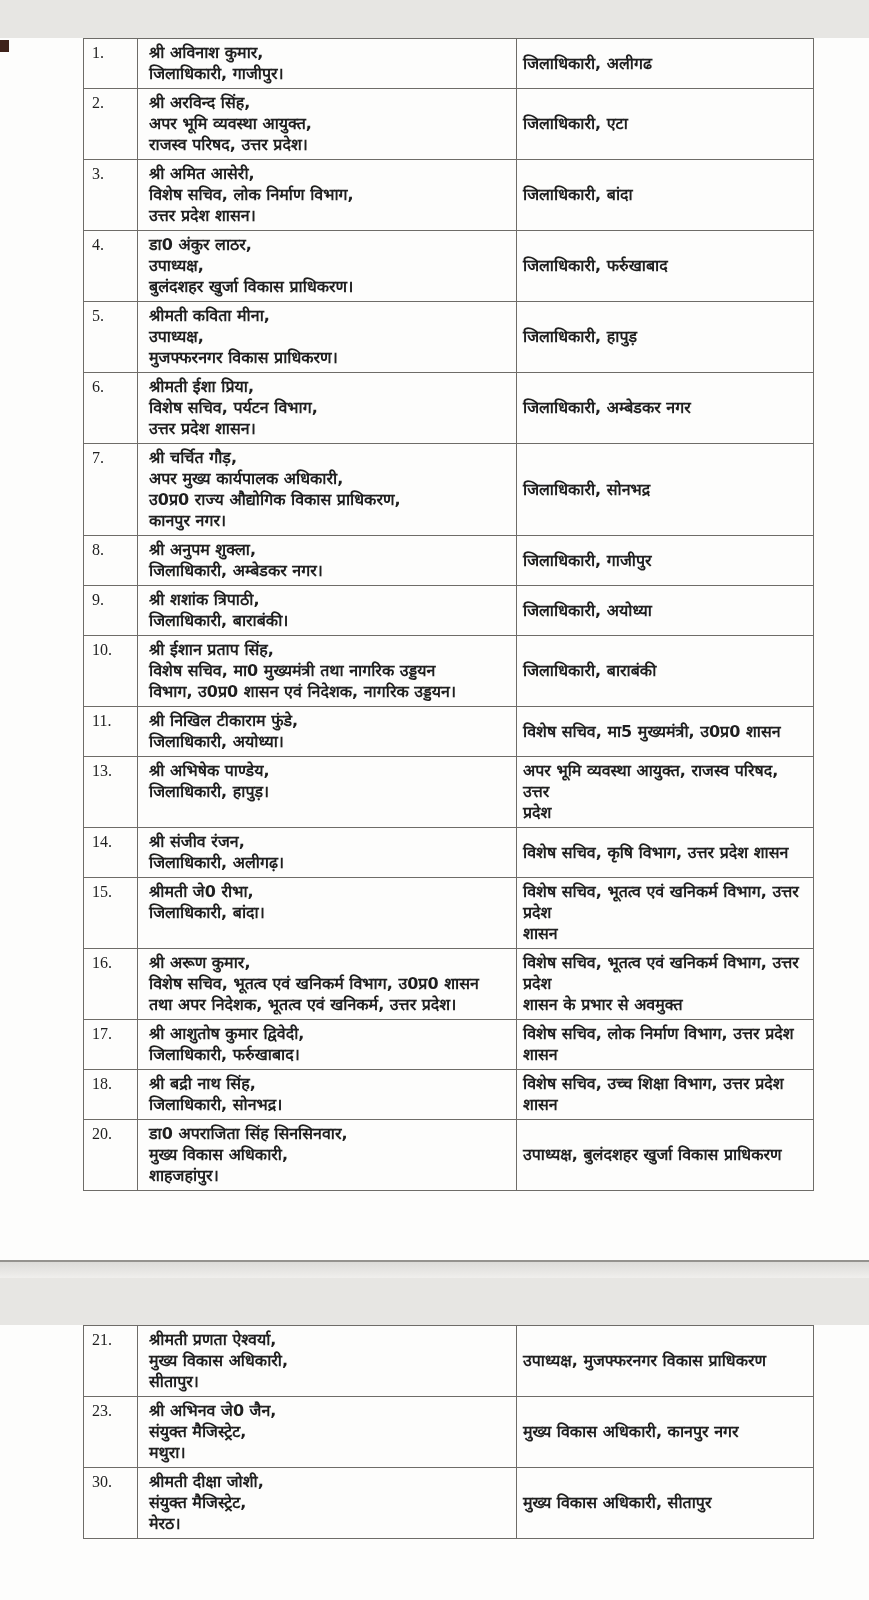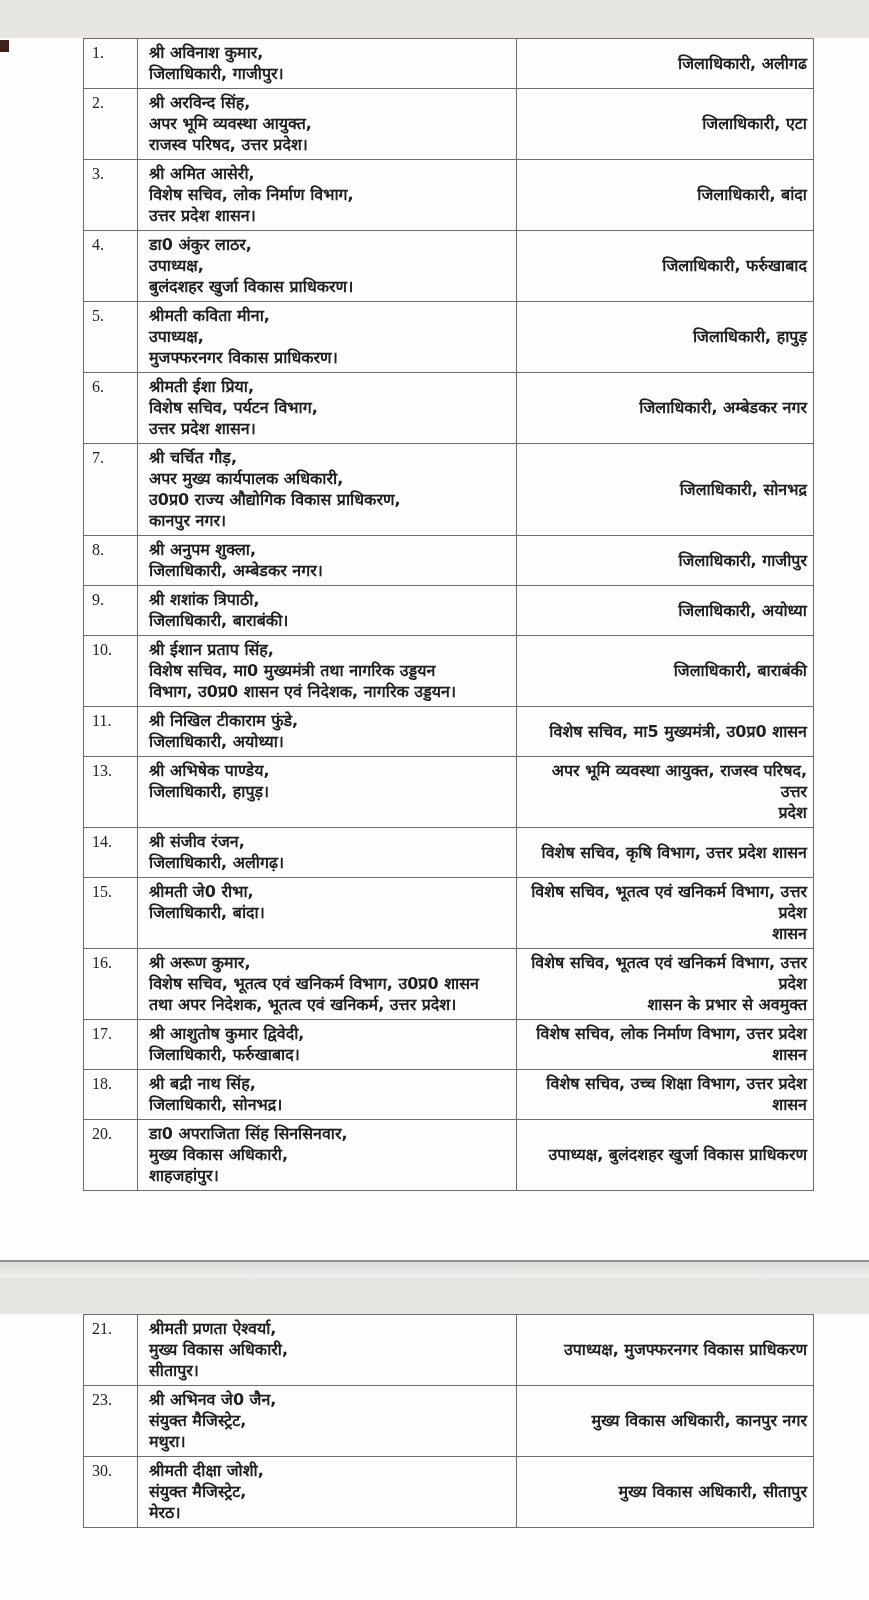--- a/index.html
+++ b/index.html
@@ -32,21 +32,21 @@
     height: 12px;
     background: #3f221a;
   }
   .doc-table {
     border-collapse: collapse;
     table-layout: fixed;
     width: 731px;
     margin-left: 83px;
   }
   #table1 { margin-top: 38px; }
-  #table2 { margin-top: 36px; }
+  #table2 { margin-top: 47px; }
   .doc-table td {
     border: 1px solid #6e6c68;
     padding: 3px 6px 4px 6px;
     font-size: 16px;
     line-height: 21px;
     font-weight: 600;
     overflow: visible;
   }
   td.sno {
     width: 39px;
@@ -56,21 +56,21 @@
     font-weight: 400;
     font-size: 16px;
   }
   td.officer {
     width: 361px;
     vertical-align: top;
     padding-left: 11px;
     white-space: nowrap;
   }
   td.posting {
-    text-align: right;
+    text-align: left;
     vertical-align: middle;
   }
 </style>
 </head>
 <body>
 
 <div class="page" id="page1">
   <div class="corner-mark"></div>
   <table class="doc-table" id="table1">
     <tbody id="t1-body">

